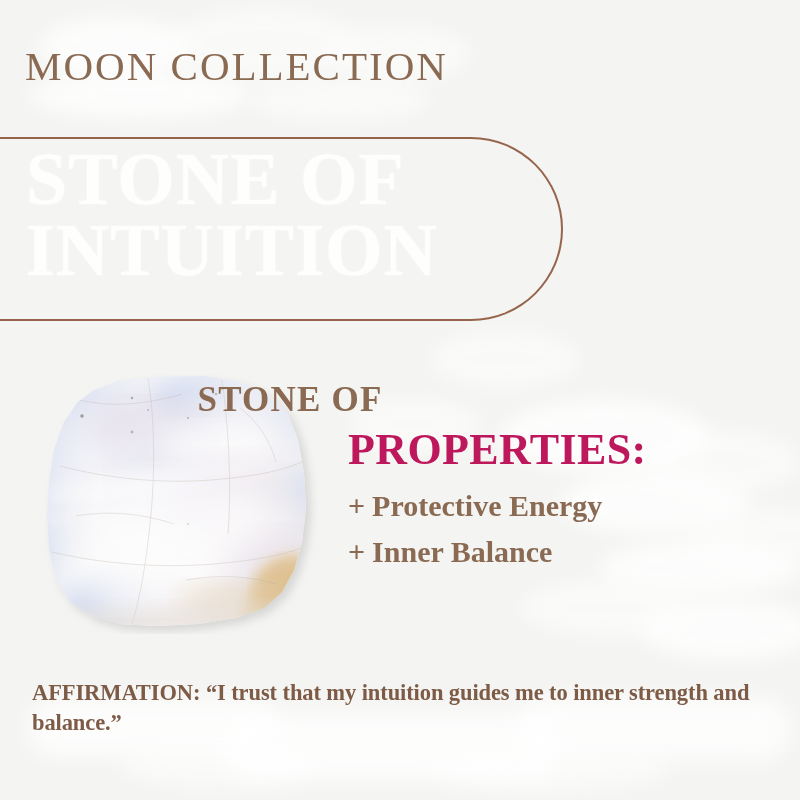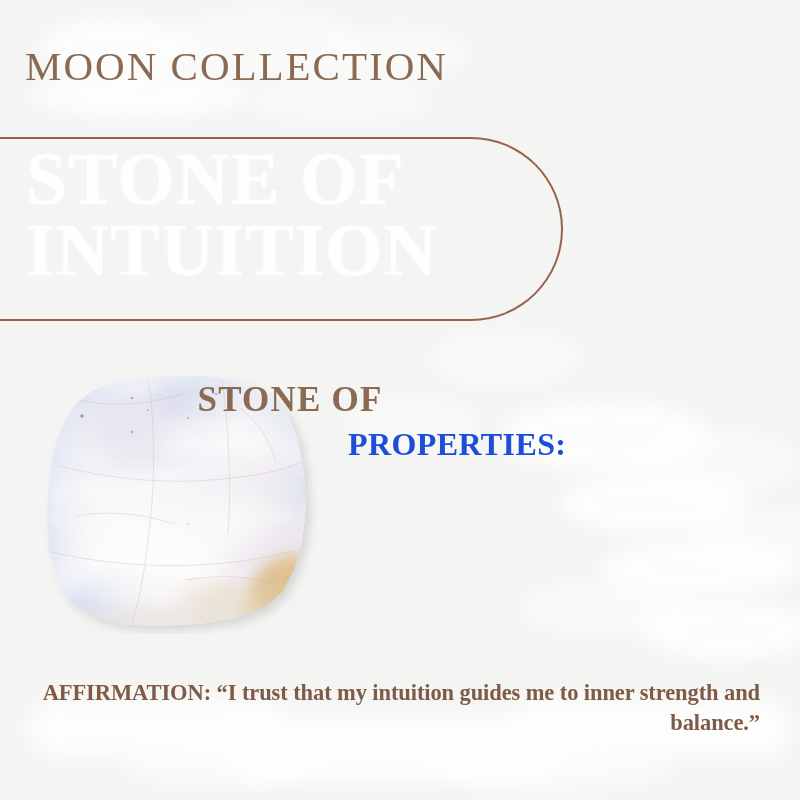--- a/index.html
+++ b/index.html
@@ -132,46 +132,46 @@
   
   #properties {
     position: absolute;
     left: 348px;
     top: 428px;
     z-index: 5;
   }
   #properties-heading {
     font-family: "Liberation Serif", serif;
     font-weight: 700;
-    font-size: 32px;
+    font-size: 44px;
     letter-spacing: .4px;
-    color: #1d4ed8;
+    color: #be185d;
     line-height: 1;
     margin-bottom: 19px;
     white-space: nowrap;
   }
   .prop-item {
     font-family: "Liberation Serif", serif;
     font-weight: 700;
     font-size: 30px;
     color: #8a6a52;
     line-height: 1;
     margin-bottom: 16px;
     white-space: nowrap;
   }
   .prop-item .plus { margin-right: 7px; }
 
   
   #affirmation {
     position: absolute;
-    left: 24px;
+    left: 32px;
     top: 678px;
     width: 736px;
     z-index: 5;
-    text-align: right;
+    text-align: left;
     font-family: "Liberation Serif", serif;
     font-weight: 700;
     font-size: 22.5px;
     line-height: 1.32;
     letter-spacing: -0.1px;
     color: #7d5b46;
   }
 </style>
 </head>
 <body>
@@ -328,19 +328,25 @@
 
         <path d="M0,0 L288,0 L288,16 C200,6 90,8 0,22 Z" fill="#ffffff" opacity=".35" filter="url(#blurS)"></path>
         <path d="M0,236 L288,228 L288,260 L0,260 Z" fill="#e4ded7" opacity=".45" filter="url(#blurS)"></path>
       </g>
     </svg>
   </div>
 
   <div id="properties">
     <div id="properties-heading">PROPERTIES:</div>
 
-
+    <div class="prop-item">
+      <span class="plus">+</span><span>Protective Energy</span>
+    </div>
+
+    <div class="prop-item">
+      <span class="plus">+</span><span>Inner Balance</span>
+    </div>
 
   </div>
 
   <div id="affirmation">AFFIRMATION: “I trust that my intuition guides me to inner strength and balance.”</div>
 
 </div>
 
 </body></html>

